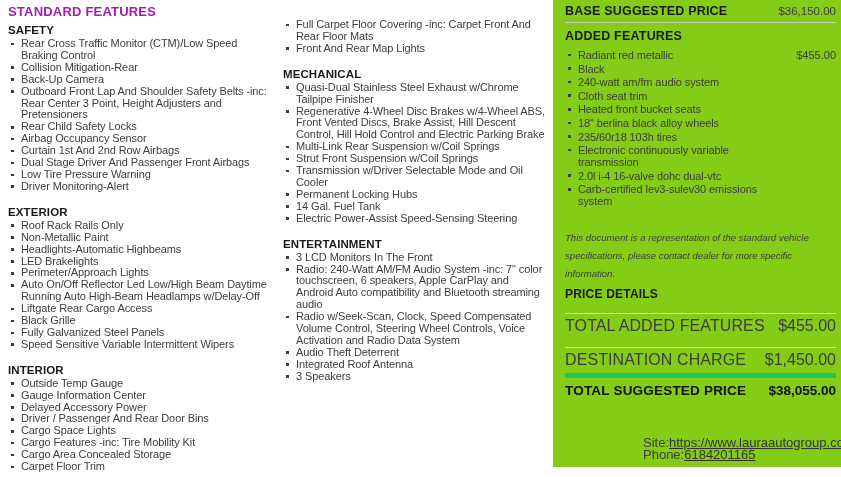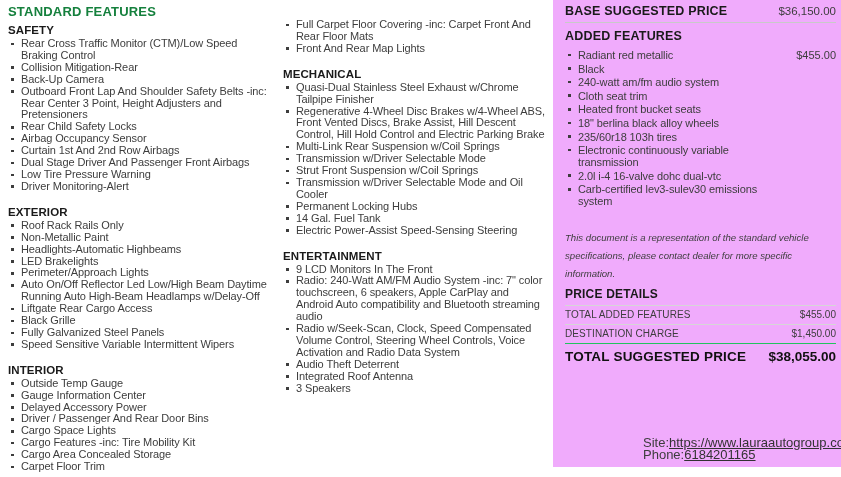--- a/index.html
+++ b/index.html
@@ -11,21 +11,21 @@
     font-family: "Liberation Sans", sans-serif;
     color: #3d3d3d;
     overflow: hidden;
   }
 
   
   .col-left  { position: absolute; left: 8px;   top: 4px;  width: 266px; }
   .col-mid   { position: absolute; left: 283px; top: 19px; width: 264px; }
 
   .doc-title {
-    font-size: 13px; font-weight: bold; color: #15803d;
+    font-size: 13px; font-weight: bold; color: #a21caf;
     letter-spacing: 0.2px; margin: 0 0 5px 0;
   }
   .sec-h {
     font-size: 11.5px; font-weight: bold; color: #1a1a1a;
     margin: 13px 0 2px 0; letter-spacing: 0.1px;
   }
   .sec-h.first { margin-top: 0; }
   .feat-list { list-style: none; margin: 0; padding: 0; }
   .feat {
     position: relative; padding-left: 13px;
@@ -33,21 +33,21 @@
   }
   .feat::before {
     content: ''; position: absolute; left: 3px; top: 4.6px;
     width: 2.6px; height: 2.6px; background: #3d3d3d;
   }
 
   
   .panel {
     position: absolute; left: 553px; top: 0;
     width: 288px; height: 467px;
-    background: #f0abfc;
+    background: #84cc16;
     padding: 4px 5px 6px 12px;
     display: flex; flex-direction: column;
   }
   .base-row {
     display: flex; align-items: baseline;
     border-bottom: 1px solid #c9c9c9; padding-bottom: 4px;
   }
   .base-label { flex: 1; font-size: 12.5px; font-weight: bold; color: #1a1a1a; letter-spacing: 0.2px; }
   .base-value { font-size: 11.5px; white-space: nowrap; }
 
@@ -66,27 +66,28 @@
 
   .disclaimer {
     font-style: italic; font-size: 9.6px; line-height: 18px;
     margin-top: 20px; color: #3d3d3d; padding-right: 2px;
   }
   .pd-h { font-size: 12px; font-weight: bold; color: #1a1a1a; margin: 4px 0 4px 0; letter-spacing: 0.2px; }
   .pd-list { margin: 0; padding: 0; }
   .pd-row {
     display: flex; align-items: flex-start;
     border-top: 1px solid #d6d6d6; padding: 3.5px 0 3.5px 0;
-    font-size: 10px;
+    font-size: 16px;
+    margin-top: 8px;
   }
   .pd-label { flex: 1; letter-spacing: 0.1px; }
   .pd-value { white-space: nowrap; }
   .total-row {
     display: flex; align-items: baseline;
-    border-top: 1px solid #22c55e; padding-top: 5px;
+    border-top: 5px solid #22c55e; padding-top: 5px;
     font-size: 13.5px; font-weight: bold; color: #111111;
   }
   .total-label { flex: 1; letter-spacing: 0.2px; }
   .total-value { white-space: nowrap; }
 
   .panel-spacer { flex: 1; }
   .panel-footer { font-size: 13px; line-height: 12px; padding-left: 78px; color: #3d3d3d; }
   .footer-line { white-space: nowrap; }
   .footer-link { color: #333333; text-decoration: underline; cursor: pointer; }
 </style>
@@ -178,37 +179,36 @@
     <h2 class="sec-h">MECHANICAL</h2>
     <ul class="feat-list">
 
         <li class="feat">Quasi-Dual Stainless Steel Exhaust w/Chrome Tailpipe Finisher</li>
 
 
         <li class="feat">Regenerative 4-Wheel Disc Brakes w/4-Wheel ABS, Front Vented Discs, Brake Assist, Hill Descent Control, Hill Hold Control and Electric Parking Brake</li>
 
         <li class="feat">Multi-Link Rear Suspension w/Coil Springs</li>
 
-        <li class="feat">Transmission w/Driver Selectable Mode</li>
 
         <li class="feat">Strut Front Suspension w/Coil Springs</li>
 
         <li class="feat">Transmission w/Driver Selectable Mode and Oil Cooler</li>
 
         <li class="feat">Permanent Locking Hubs</li>
 
         <li class="feat">14 Gal. Fuel Tank</li>
 
         <li class="feat">Electric Power-Assist Speed-Sensing Steering</li>
       </ul>
 
     <h2 class="sec-h">ENTERTAINMENT</h2>
     <ul class="feat-list">
 
-        <li class="feat">9 LCD Monitors In The Front</li>
+        <li class="feat">3 LCD Monitors In The Front</li>
 
         <li class="feat">Radio: 240-Watt AM/FM Audio System -inc: 7" color touchscreen, 6 speakers, Apple CarPlay and Android Auto compatibility and Bluetooth streaming audio</li>
 
         <li class="feat">Radio w/Seek-Scan, Clock, Speed Compensated Volume Control, Steering Wheel Controls, Voice Activation and Radio Data System</li>
 
         <li class="feat">Audio Theft Deterrent</li>
 
         <li class="feat">Integrated Roof Antenna</li>
 
         <li class="feat">3 Speakers</li>

